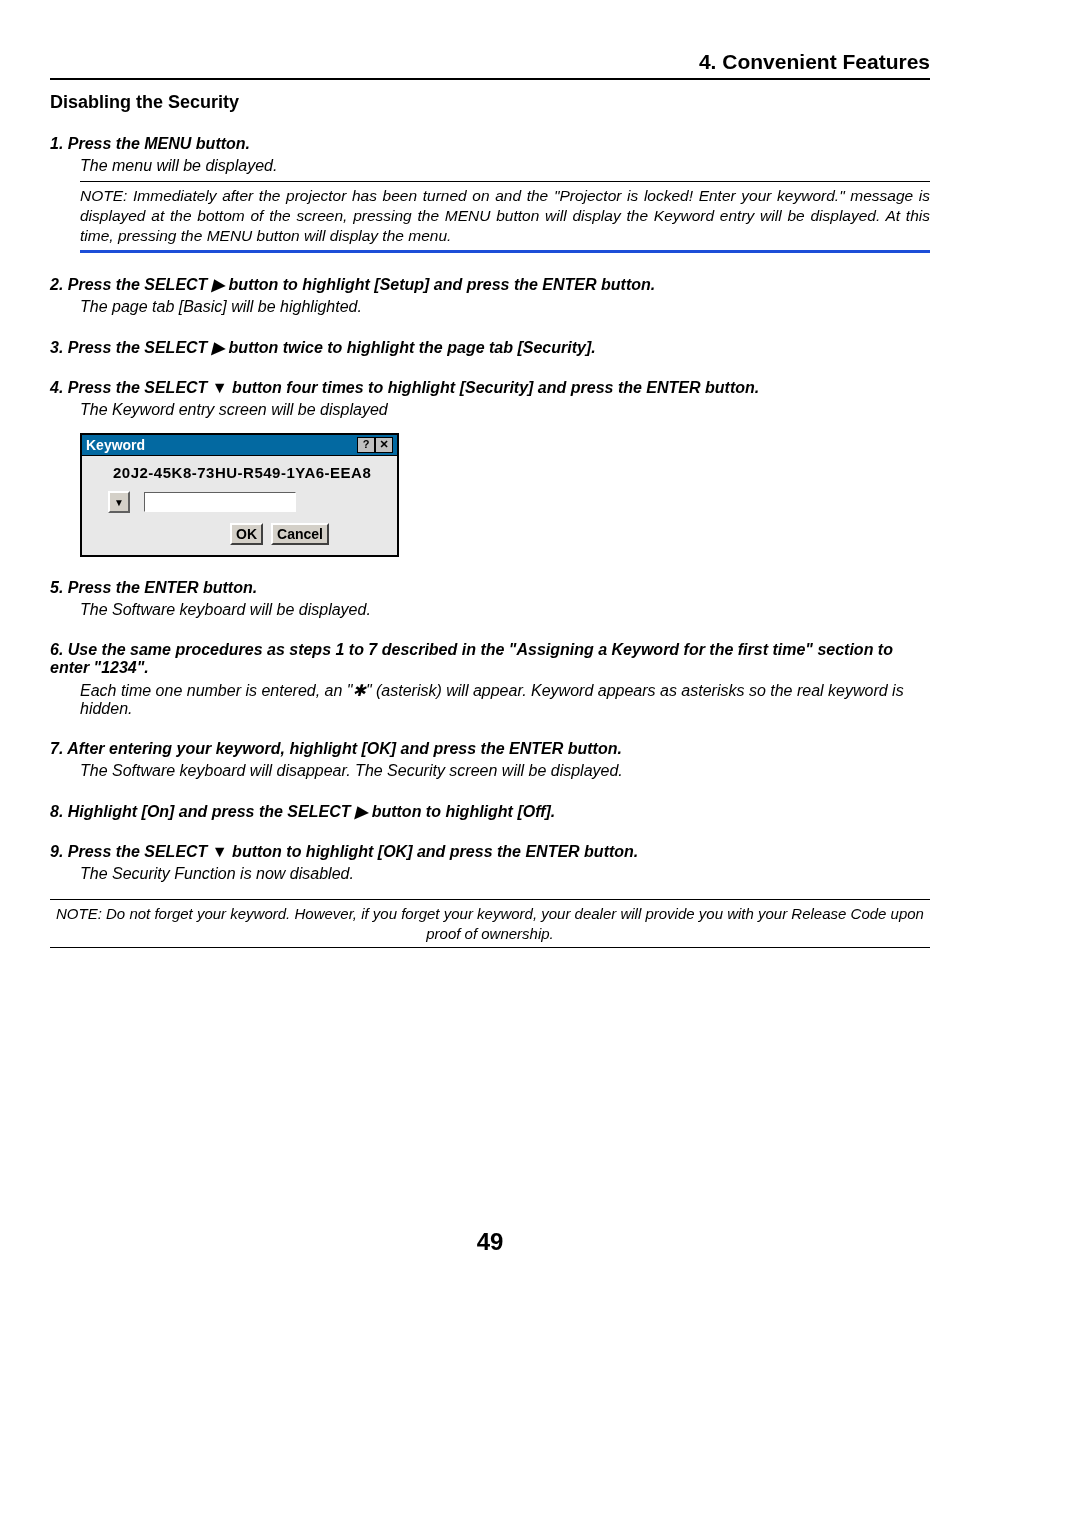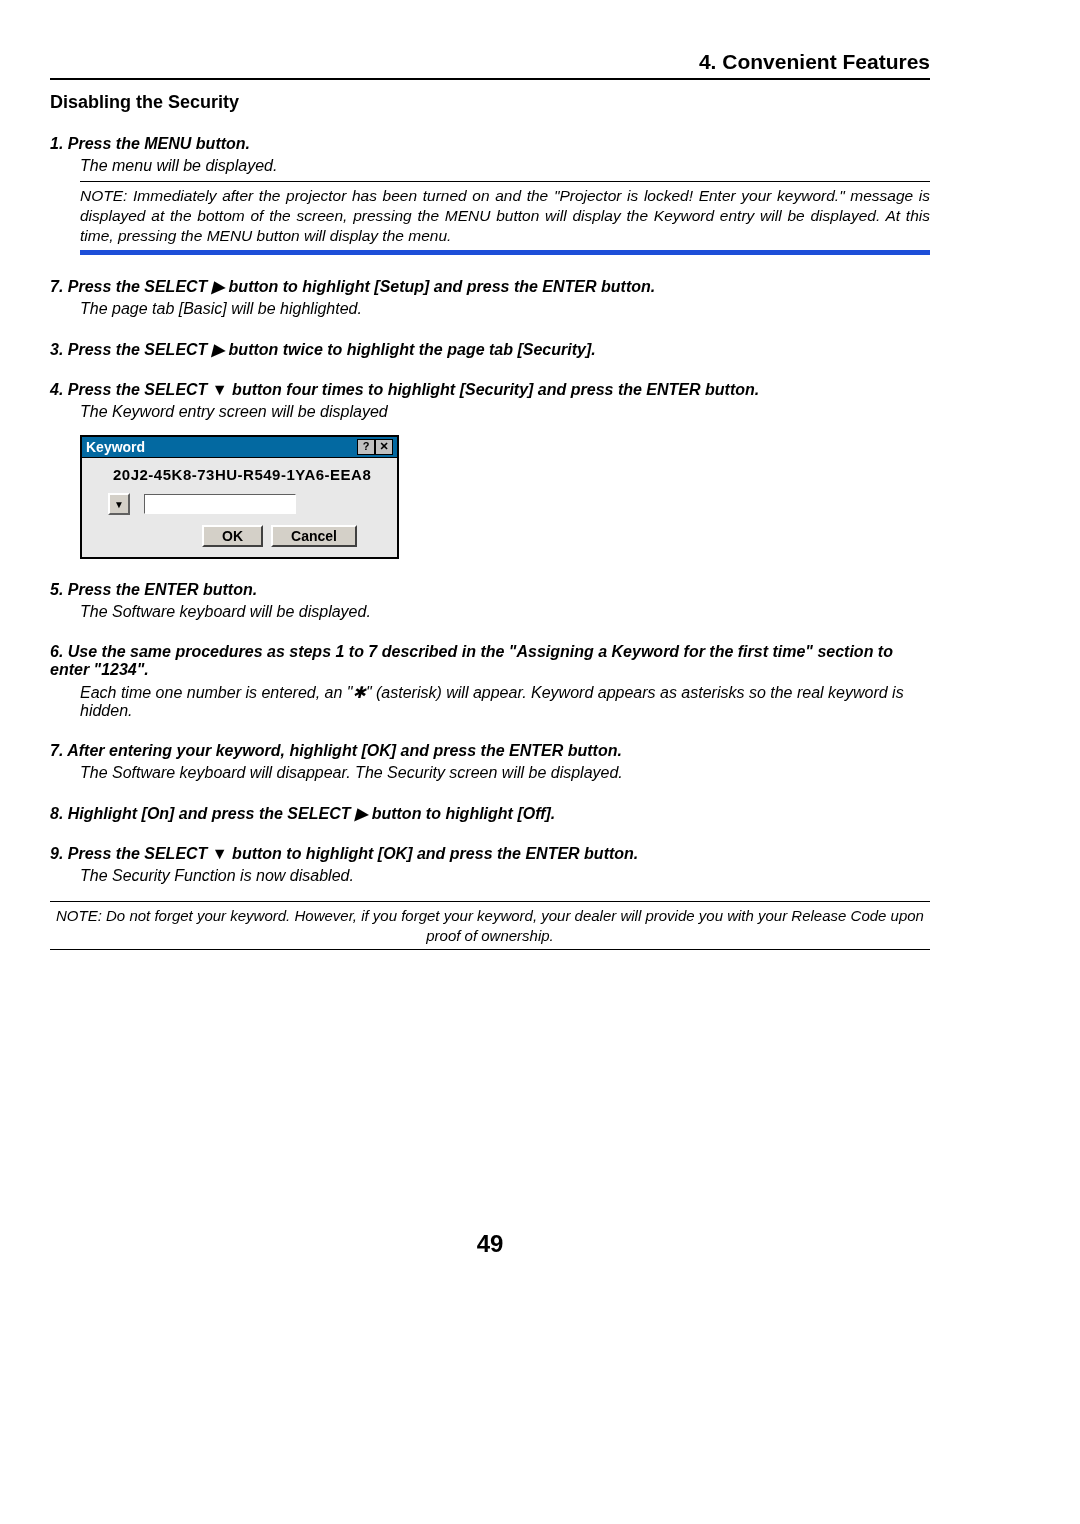--- a/index.html
+++ b/index.html
@@ -34,21 +34,21 @@
   }
   .step-desc {
     font-style: italic;
     font-size: 16px;
     margin-left: 30px;
     margin-bottom: 4px;
     color: #000;
   }
   .note-box {
     border-top: 1px solid #000;
-    border-bottom: 5px solid #1d4ed8;
+    border-bottom: 3px solid #1d4ed8;
     font-style: italic;
     font-size: 15.5px;
     padding: 4px 0;
     margin-left: 30px;
     margin-top: 6px;
     text-align: justify;
     font-family: Arial, Helvetica, sans-serif;
     line-height: 1.3;
   }
   .final-note {
@@ -138,21 +138,21 @@
     gap: 8px;
     justify-content: center;
     margin-left: 80px;
   }
   .dlg-button {
     background: #d4d0c8;
     border-top: 2px solid #fff;
     border-left: 2px solid #fff;
     border-right: 2px solid #404040;
     border-bottom: 2px solid #404040;
-    padding: 1px 18px;
+    padding: 1px 4px;
     font-size: 14px;
     font-weight: bold;
   }
   .page-number {
     text-align: center;
     font-weight: bold;
     font-size: 24px;
     margin-top: 280px;
   }
 </style>
@@ -162,21 +162,21 @@
 <div class="header-line">
   <span class="header-title">4. Convenient Features</span>
 </div>
 
 <div class="section-title">Disabling the Security</div>
 
 <div class="step" style="margin-top:22px">1.  Press the MENU button.</div>
 <div class="step-desc">The menu will be displayed.</div>
 <div class="note-box">NOTE: Immediately after the projector has been turned on and the "Projector is locked! Enter your keyword." message is displayed at the bottom of the screen, pressing the MENU button will display the Keyword entry will be displayed. At this time, pressing the MENU button will display the menu.</div>
 
-<div class="step">7.  Press the SELECT ▶ button to highlight [Setup] and press the ENTER button.</div>
+<div class="step">2.  Press the SELECT ▶ button to highlight [Setup] and press the ENTER button.</div>
 <div class="step-desc">The page tab [Basic] will be highlighted.</div>
 
 <div class="step">3.  Press the SELECT ▶ button twice to highlight the page tab [Security].</div>
 
 <div class="step">4.  Press the SELECT ▼ button four times to highlight [Security] and press the ENTER button.</div>
 <div class="step-desc">The Keyword entry screen will be displayed</div>
 
 <div class="dialog">
   <div class="dialog-titlebar">
     <span class="dialog-title">Keyword</span>

